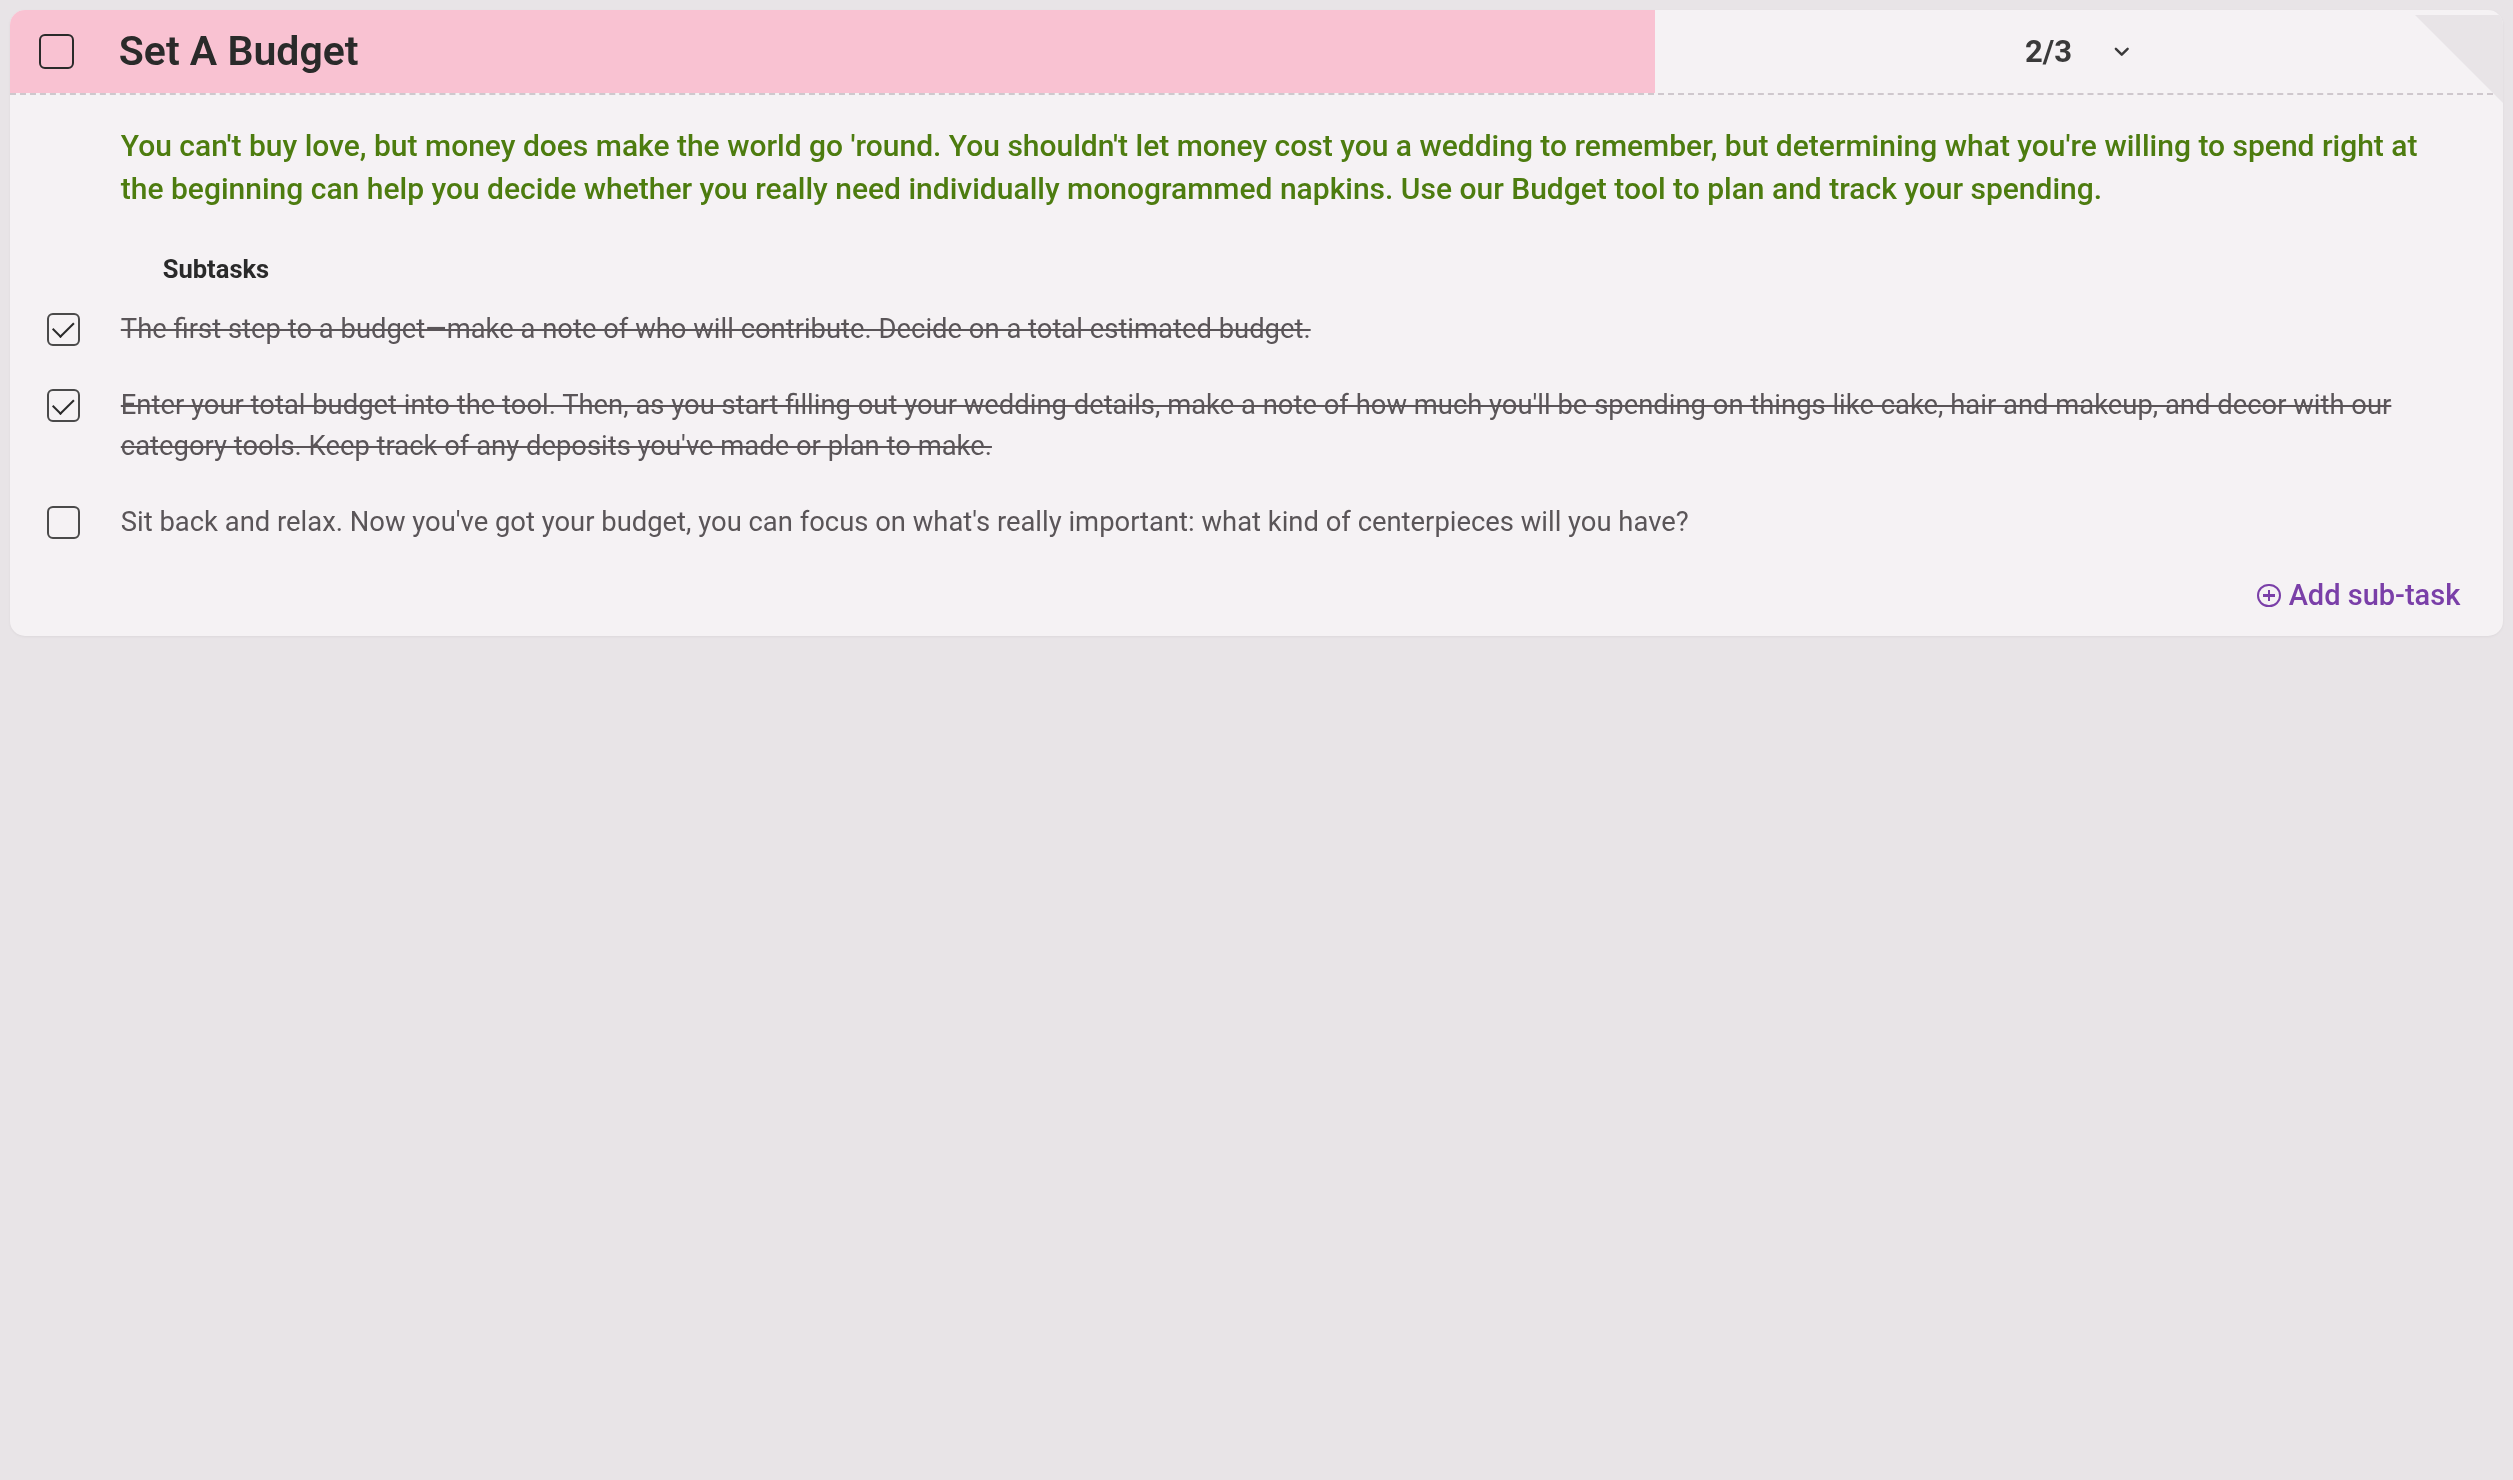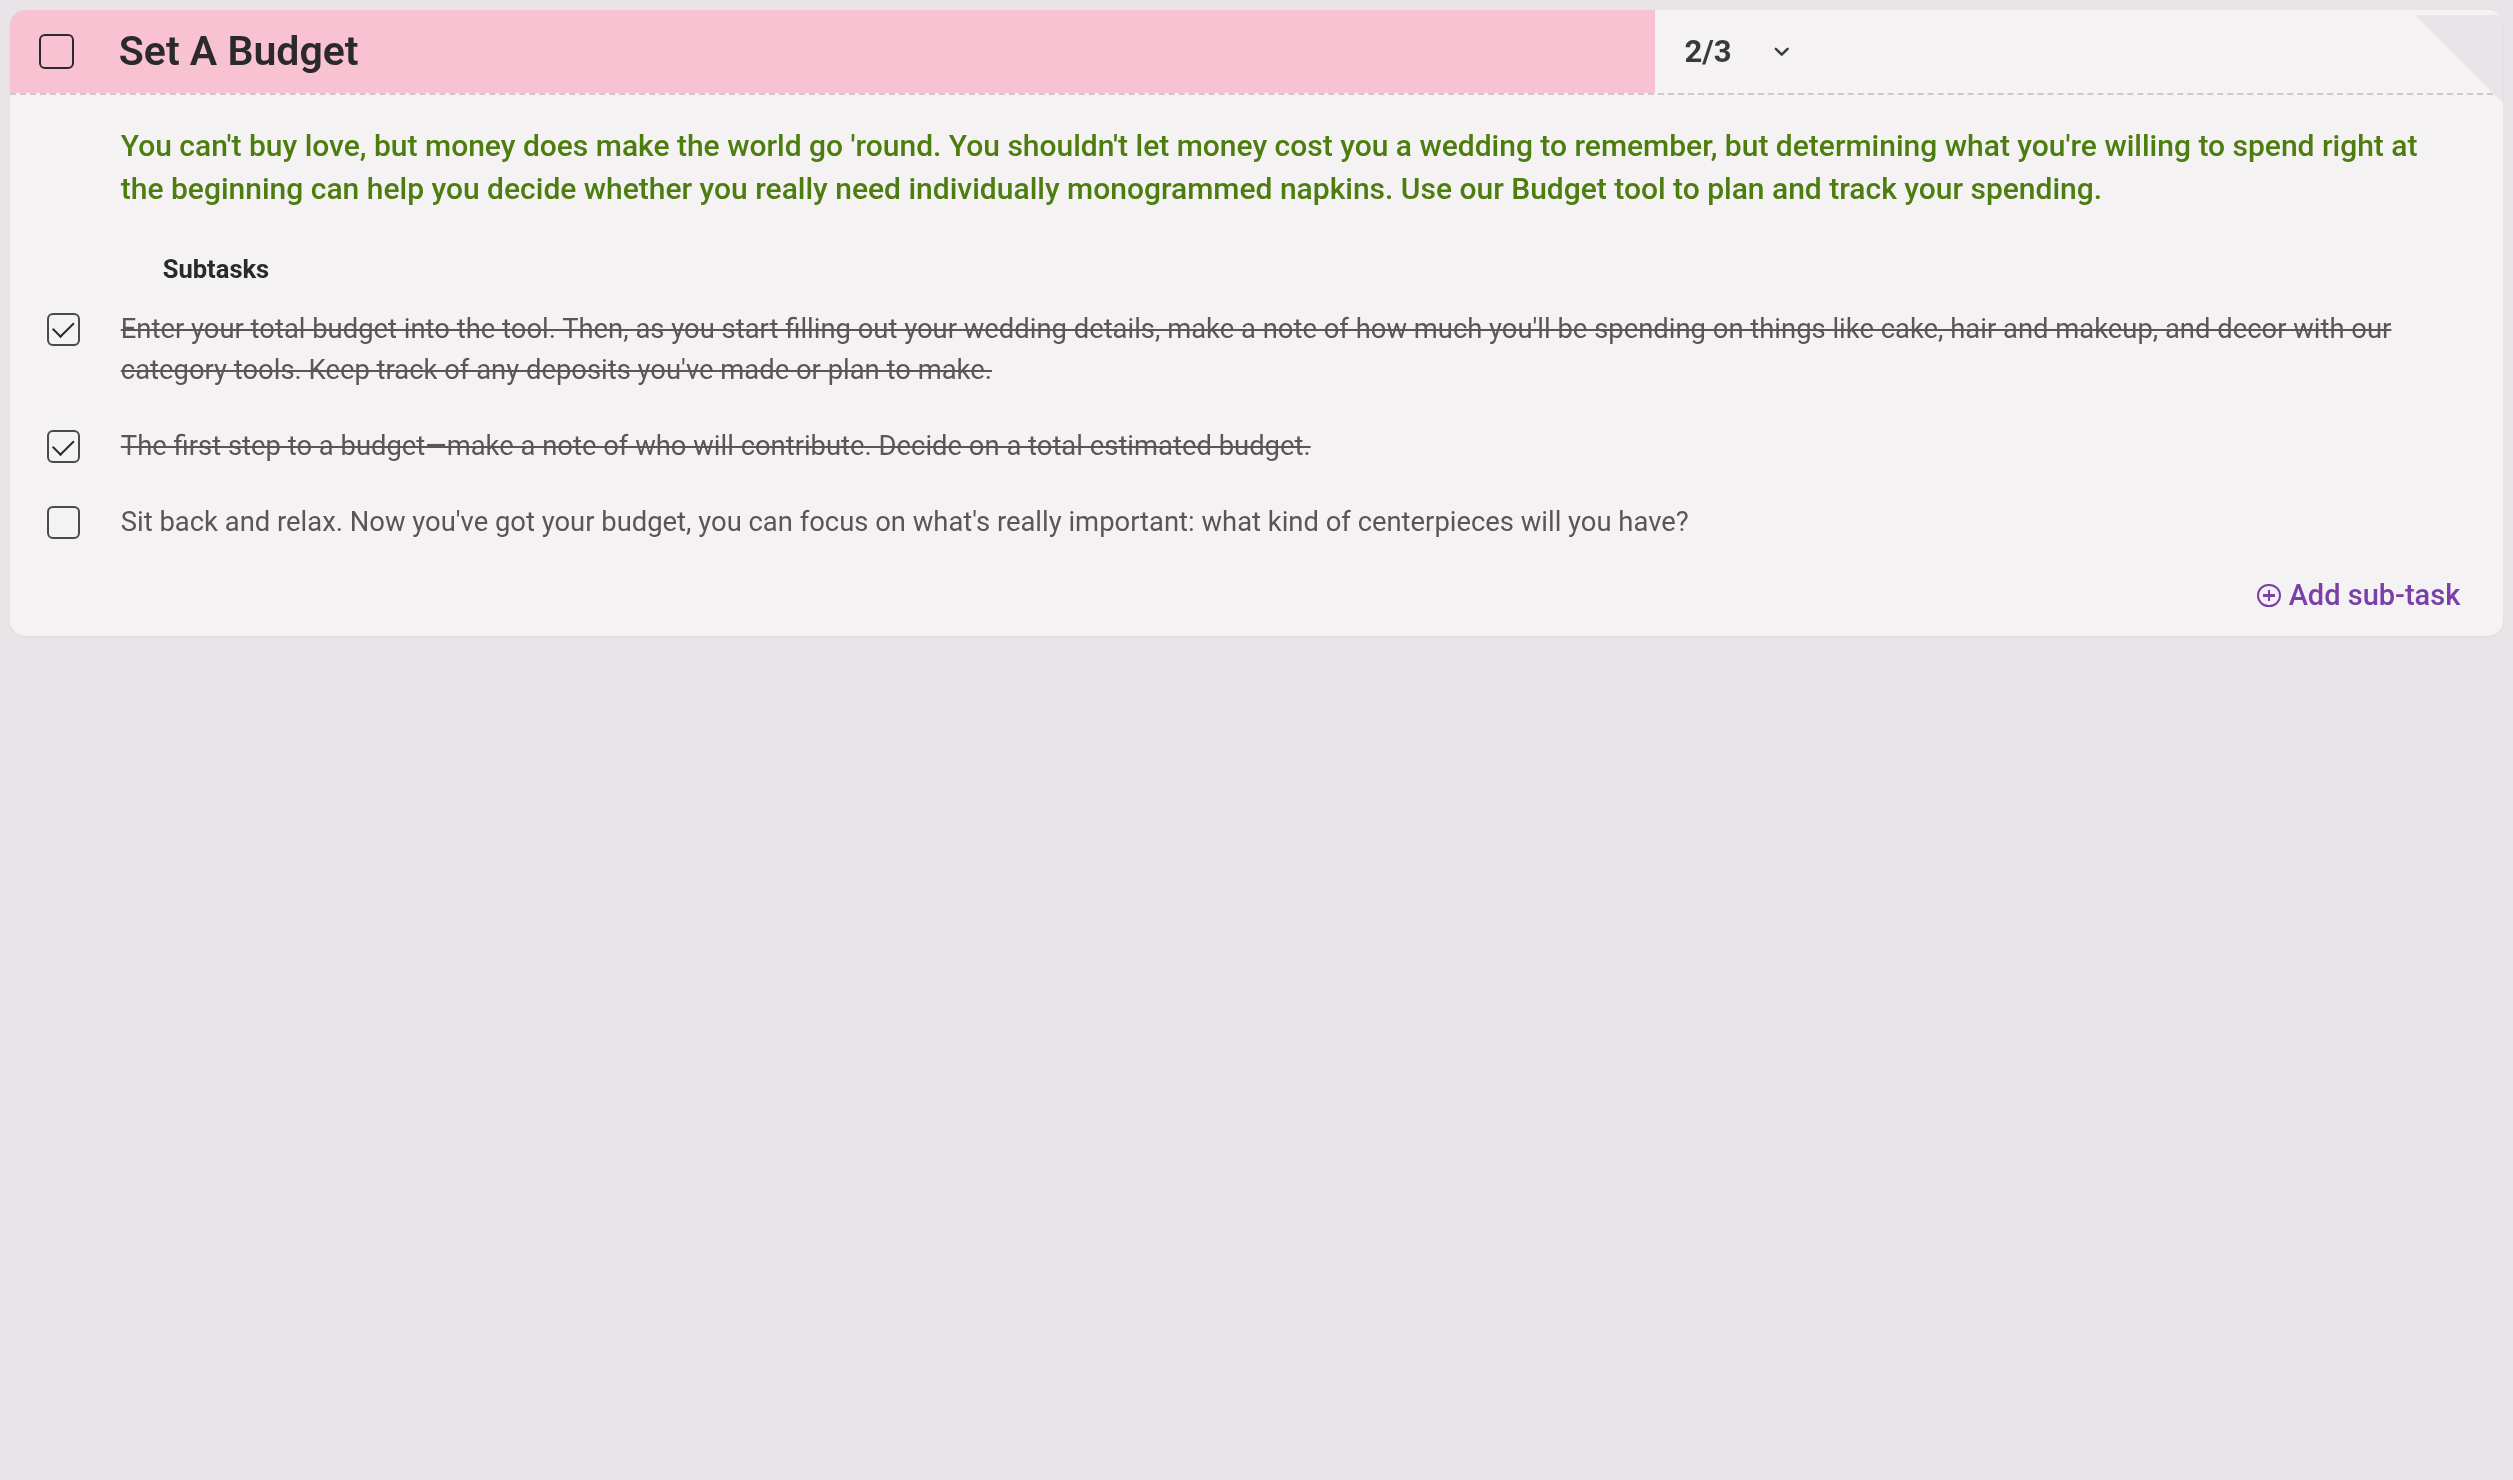--- a/index.html
+++ b/index.html
@@ -33,21 +33,21 @@
     display: flex;
     align-items: center;
     padding: 17.6px 29px;
     width: 66%;
   }
   
   .header-right {
     flex: 1;
     display: flex;
     align-items: center;
-    justify-content: flex-start;
+    justify-content: center;
     padding: 17.6px 29px;
     gap: 38px;
     position: relative;
   }
   
   .header-corner-fold {
     position: absolute;
     top: 0;
     right: 0;
     width: 0;
@@ -226,26 +226,26 @@
   <div class="divider"></div>
 
   <div class="body">
     <div class="description">You can't buy love, but money does make the world go 'round. You shouldn't let money cost you a wedding to remember, but determining what you're willing to spend right at the beginning can help you decide whether you really need individually monogrammed napkins. Use our Budget tool to plan and track your spending.</div>
 
     <div class="subtasks-section">
       <div class="subtasks-heading">Subtasks</div>
 
       <div class="subtask">
         <div class="sub-checkbox checked"></div>
-        <div class="subtask-text done">Enter your total budget into the tool. Then, as you start filling out your wedding details, make a note of how much you'll be spending on things like cake, hair and makeup, and decor with our category tools. Keep track of any deposits you've made or plan to make.</div>
+        <div class="subtask-text done">The first step to a budget—make a note of who will contribute. Decide on a total estimated budget.</div>
       </div>
 
       <div class="subtask">
         <div class="sub-checkbox checked"></div>
-        <div class="subtask-text done">The first step to a budget—make a note of who will contribute. Decide on a total estimated budget.</div>
+        <div class="subtask-text done">Enter your total budget into the tool. Then, as you start filling out your wedding details, make a note of how much you'll be spending on things like cake, hair and makeup, and decor with our category tools. Keep track of any deposits you've made or plan to make.</div>
       </div>
 
       <div class="subtask">
         <div class="sub-checkbox"></div>
         <div class="subtask-text">Sit back and relax. Now you've got your budget, you can focus on what's really important: what kind of centerpieces will you have?</div>
       </div>
 
       <div class="add-subtask">
         <span class="plus-circle"></span>
         <span>Add sub-task</span>

